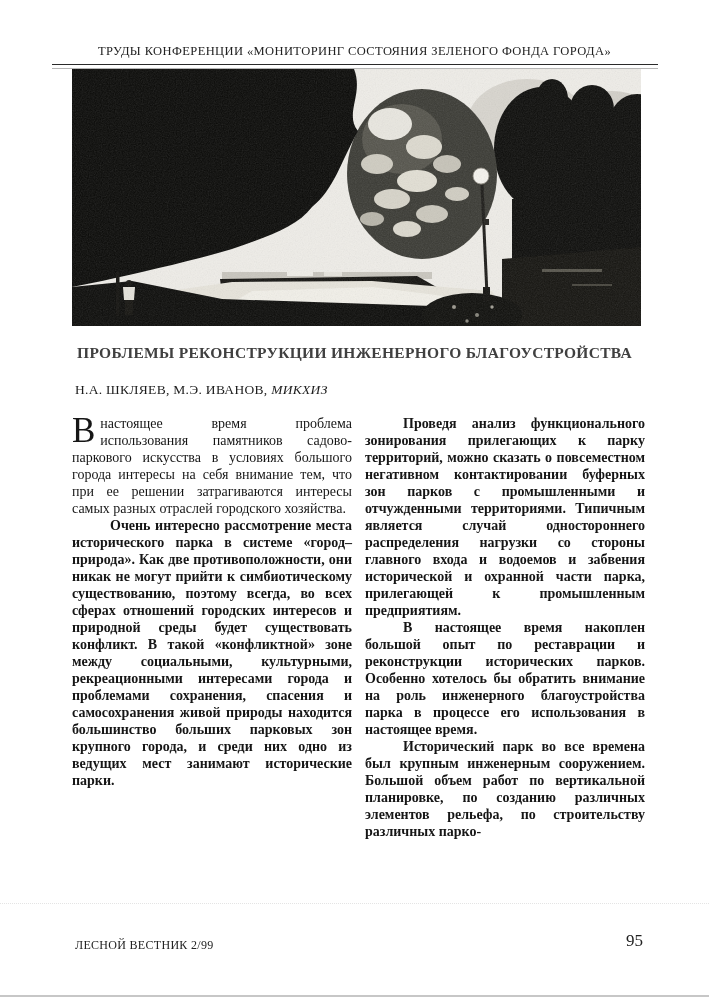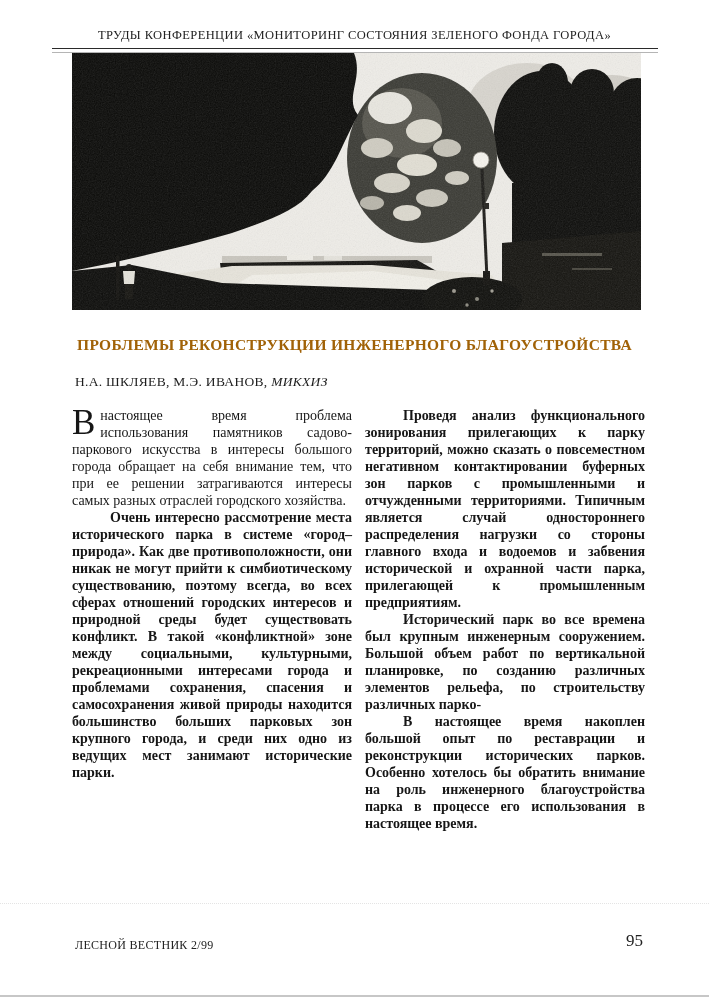--- a/index.html
+++ b/index.html
@@ -7,21 +7,21 @@
     position:relative;
     width:709px;height:1001px;
     background:#ffffff;
     font-family:"Liberation Serif","DejaVu Serif",serif;
     color:#1a1a1a;
     overflow:hidden;
     margin:0 auto;
   }
   
   .hdr{
-    padding-top:28px;
+    padding-top:44px;
     text-align:center;
     font-size:12.5px;
     letter-spacing:0.4px;
     color:#222;
     white-space:nowrap;
   }
   .hdr-rule{
     width:606px;
     margin:5px auto 0 auto;
     height:3px;
@@ -31,27 +31,27 @@
   
   .photo{
     margin:14px 0 0 72px;
     width:569px;height:257px;
     background:#0a0a08;
     display:block;
   }
   .photo svg{display:block;width:569px;height:257px;}
   
   .title{
-    margin-top:24px;
+    margin-top:16px;
     text-align:center;
     font-weight:bold;
     font-size:15.5px;
     line-height:21px;
     letter-spacing:0.3px;
-    color:#a16207;
+    color:#404040;
   }
   
   .authors{
     margin:19px 0 0 75px;
     font-size:13.5px;
     letter-spacing:0.3px;
     color:#1c1c1c;
   }
   .authors em{font-style:italic;}
   
@@ -198,27 +198,27 @@
     <div>ПРОБЛЕМЫ РЕКОНСТРУКЦИИ ИНЖЕНЕРНОГО БЛАГОУСТРОЙСТВА</div>
   </div>
 
   <div class="authors">
     <span>Н.А. ШКЛЯЕВ, М.Э. ИВАНОВ,</span>
     <em>МИКХИЗ</em>
   </div>
 
   <div class="columns">
     <div class="col">
-      <p><span class="dropcap">В</span><span>настоящее время проблема использования памятников садово-паркового искусства в интересы большого города обращает на себя внимание тем, что при ее решении затрагиваются интересы самых разных отраслей городского хозяйства.</span></p>
+      <p><span class="dropcap">В</span><span>настоящее время проблема использования памятников садово-паркового искусства в условиях большого города интересы на себя внимание тем, что при ее решении затрагиваются интересы самых разных отраслей городского хозяйства.</span></p>
       <p class="indent">Очень интересно рассмотрение места исторического парка в системе «город–природа». Как две противоположности, они никак не могут прийти к симбиотическому существованию, поэтому всегда, во всех сферах отношений городских интересов и природной среды будет существовать конфликт. В такой «конфликтной» зоне между социальными, культурными, рекреационными интересами города и проблемами сохранения, спасения и самосохранения живой природы находится большинство больших парковых зон крупного города, и среди них одно из ведущих мест занимают исторические парки.</p>
     </div>
     <div class="col">
       <p class="indent">Проведя анализ функционального зонирования прилегающих к парку территорий, можно сказать о повсеместном негативном контактировании буферных зон парков с промышленными и отчужденными территориями. Типичным является случай одностороннего распределения нагрузки со стороны главного входа и водоемов и забвения исторической и охранной части парка, прилегающей к промышленным предприятиям.</p>
+      <p class="indent">В настоящее время накоплен большой опыт по реставрации и реконструкции исторических парков. Особенно хотелось бы обратить внимание на роль инженерного благоустройства парка в процессе его использования в настоящее время.</p>
       <p class="indent">Исторический парк во все времена был крупным инженерным сооружением. Большой объем работ по вертикальной планировке, по созданию различных элементов рельефа, по строительству различных парко-</p>
-      <p class="indent">В настоящее время накоплен большой опыт по реставрации и реконструкции исторических парков. Особенно хотелось бы обратить внимание на роль инженерного благоустройства парка в процессе его использования в настоящее время.</p>
     </div>
   </div>
 
   <div class="footer-journal">ЛЕСНОЙ ВЕСТНИК 2/99</div>
   <div class="footer-page">95</div>
 
   <div class="artifact-mid"></div>
   <div class="artifact-bottom"></div>
 
 </div>

